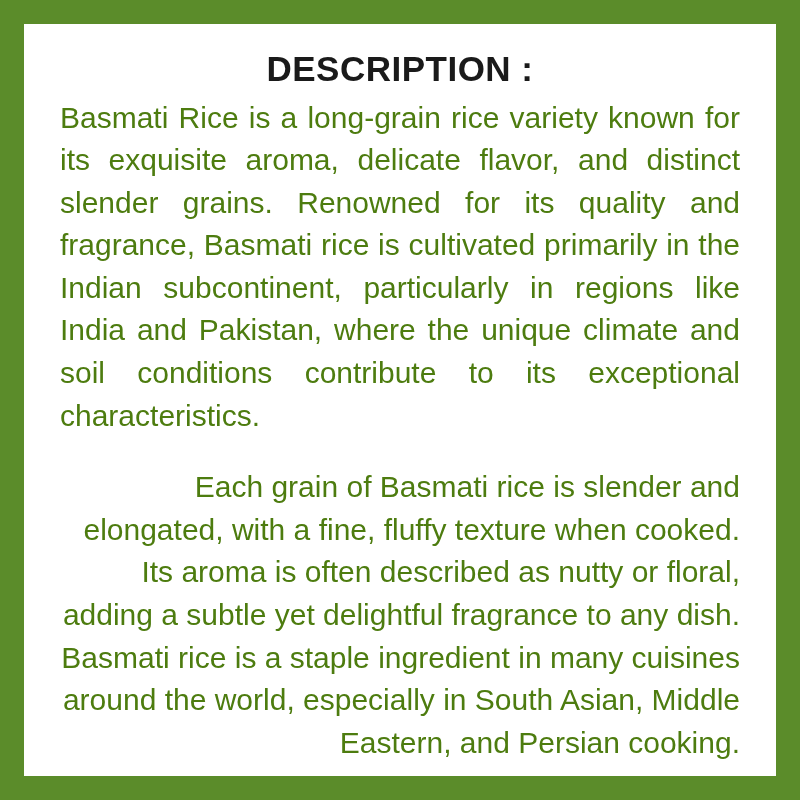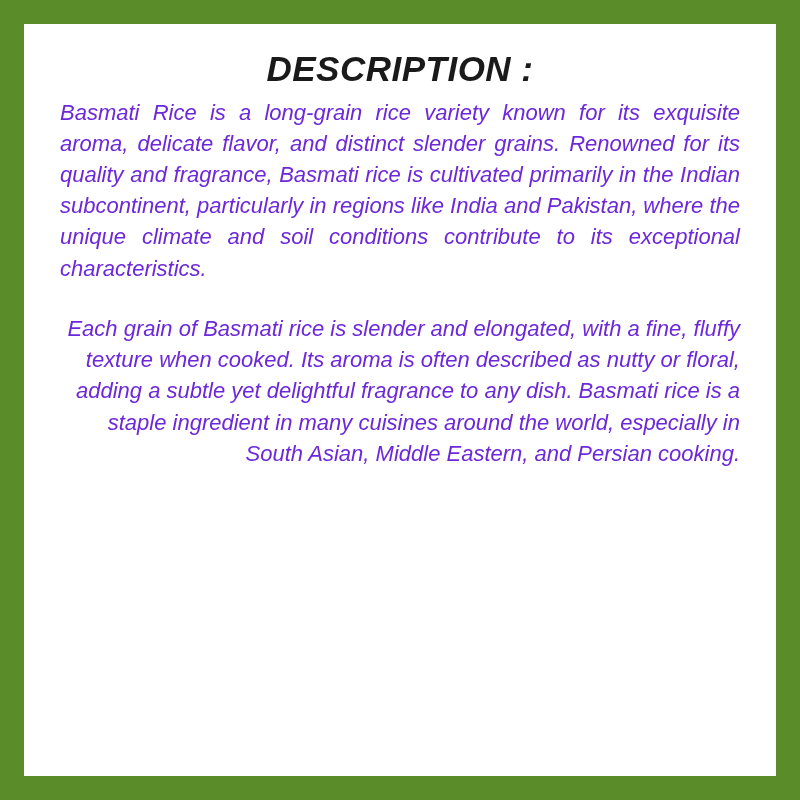--- a/index.html
+++ b/index.html
@@ -12,41 +12,40 @@
     background: #5b8c2a;
     font-family: "Liberation Sans", sans-serif;
     overflow: hidden;
   }
   .frame {
     box-sizing: border-box;
     width: 674px;
     height: 800px;
     background: #5b8c2a;
     padding: 24px 24px 24px 24px;
-    font-style: italic;
   }
   .card {
     box-sizing: border-box;
     width: 752px;
     height: 752px;
     background: #ffffff;
     padding: 26px 36px 20px 36px;
   }
   .title {
     text-align: center;
     font-size: 35px;
     font-weight: bold;
     color: #1a1a1a;
     letter-spacing: 0.5px;
     margin: 0 0 8px 0;
     line-height: 1.1;
   }
   .para {
-    font-size: 22px;
-    color: #6d28d9;
+    font-size: 30px;
+    color: #4d7c0f;
     line-height: 1.42;
     text-align: justify;
     text-justify: inter-word;
     margin: 0;
   }
   .para + .para {
     margin-top: 29px;
   }
   .para:last-child {
     text-align: right;

